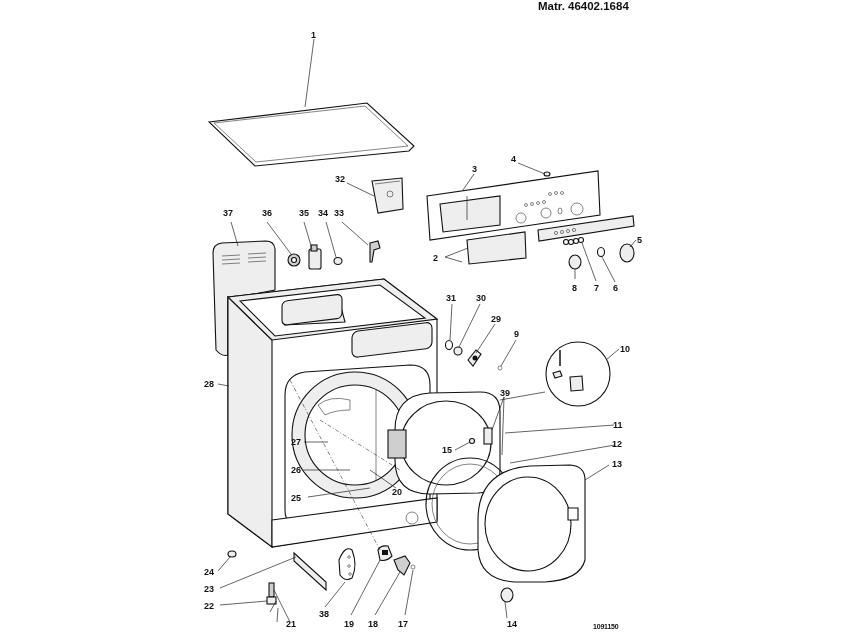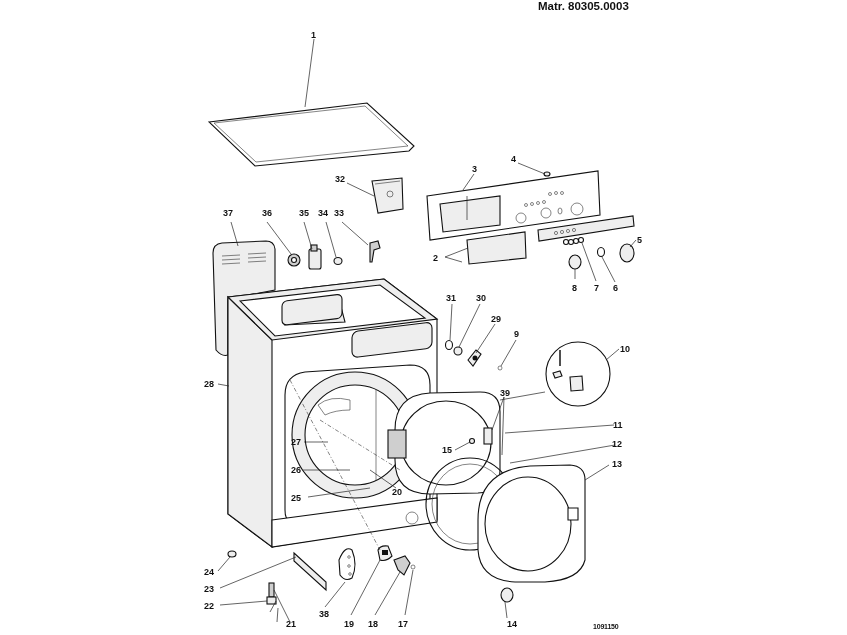--- a/index.html
+++ b/index.html
@@ -12,21 +12,21 @@
   .ln { stroke: #222; stroke-width: 0.7; fill: none; }
   .part { stroke: #111; stroke-width: 1.1; fill: #fff; }
   .part-g { stroke: #111; stroke-width: 1.1; fill: #eee; }
   .part-d { stroke: #111; stroke-width: 1.1; fill: #cfcfcf; }
   .thin { stroke: #333; stroke-width: 0.6; fill: none; }
   .dash { stroke: #333; stroke-width: 0.6; fill: none; stroke-dasharray: 4 2 1 2; }
 </style>
 </head>
 <body>
 
-<div class="matr">Matr. 80305.0003</div>
+<div class="matr">Matr. 46402.1684</div>
 
 <svg id="stage" viewBox="0 0 847 635" xmlns="http://www.w3.org/2000/svg">
 
   <g>
     <path class="part" d="M209,122 L367,103 L414,146 L409,151 L255,166 Z"></path>
     <path class="thin" d="M214,123 L365,106 L408,146 L256,162 Z"></path>
   </g>
 
   <g>
     <path class="part-g" d="M372,181 L402,178 L403,209 L378,213 Z"></path>

